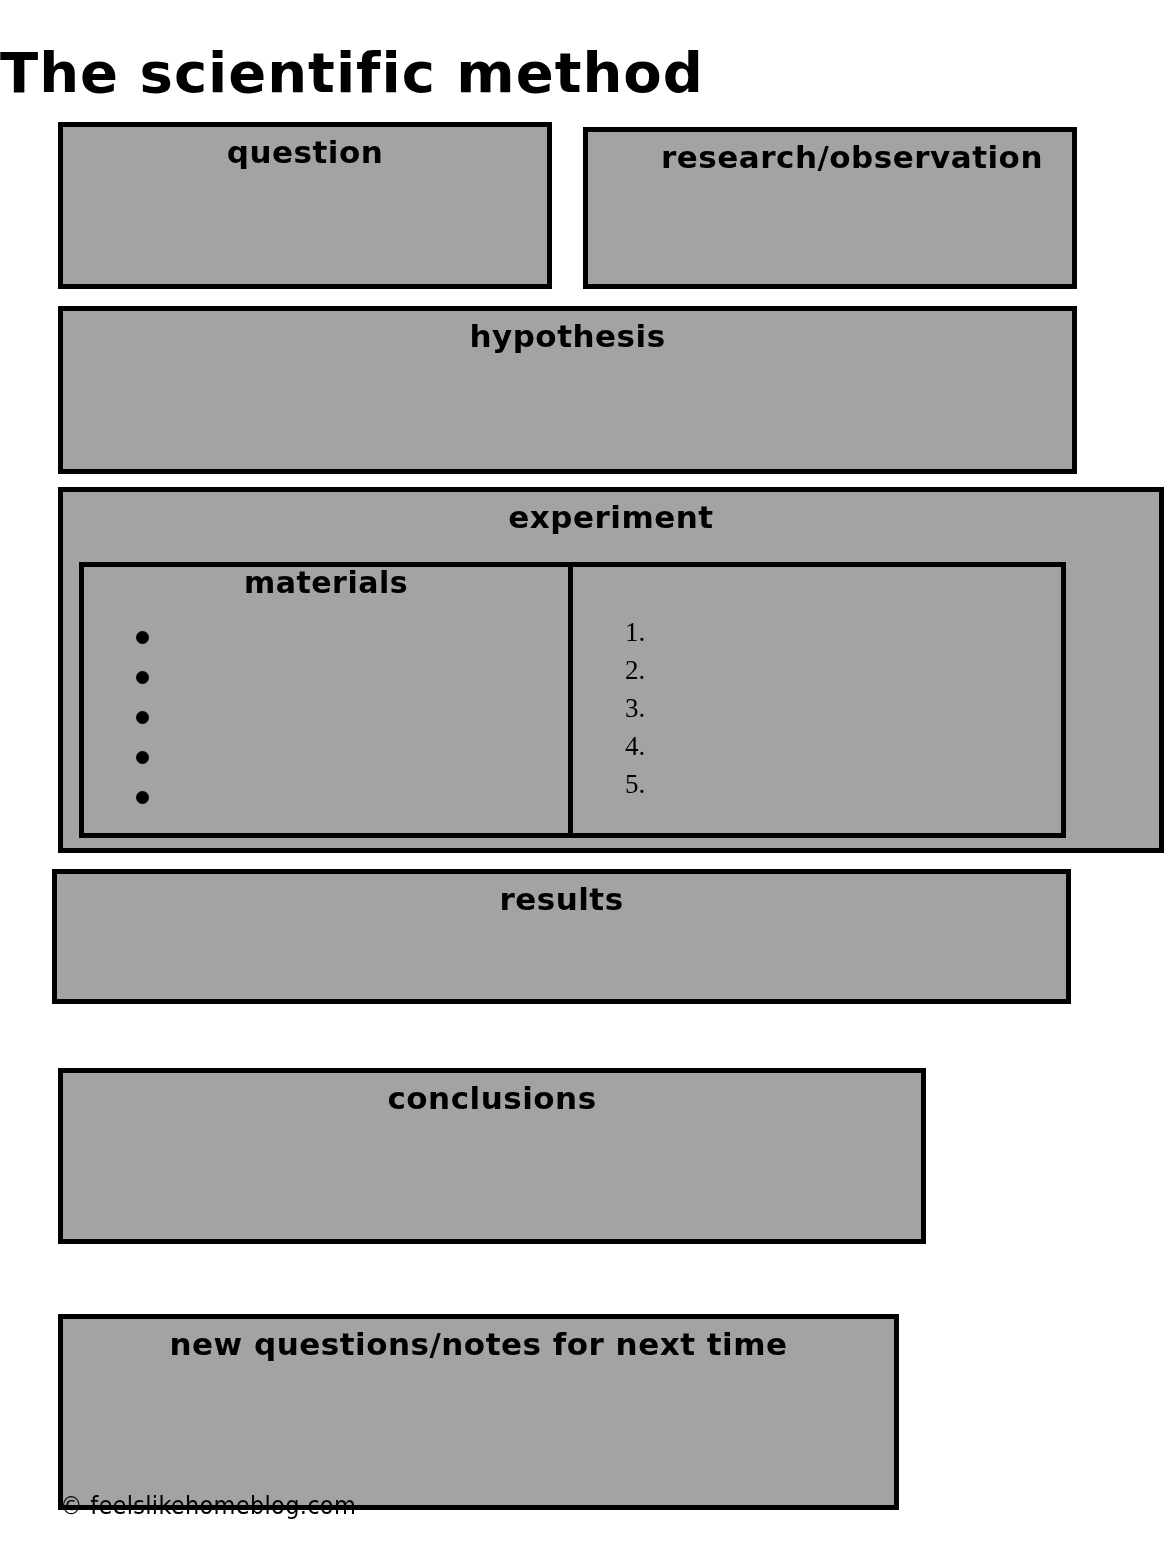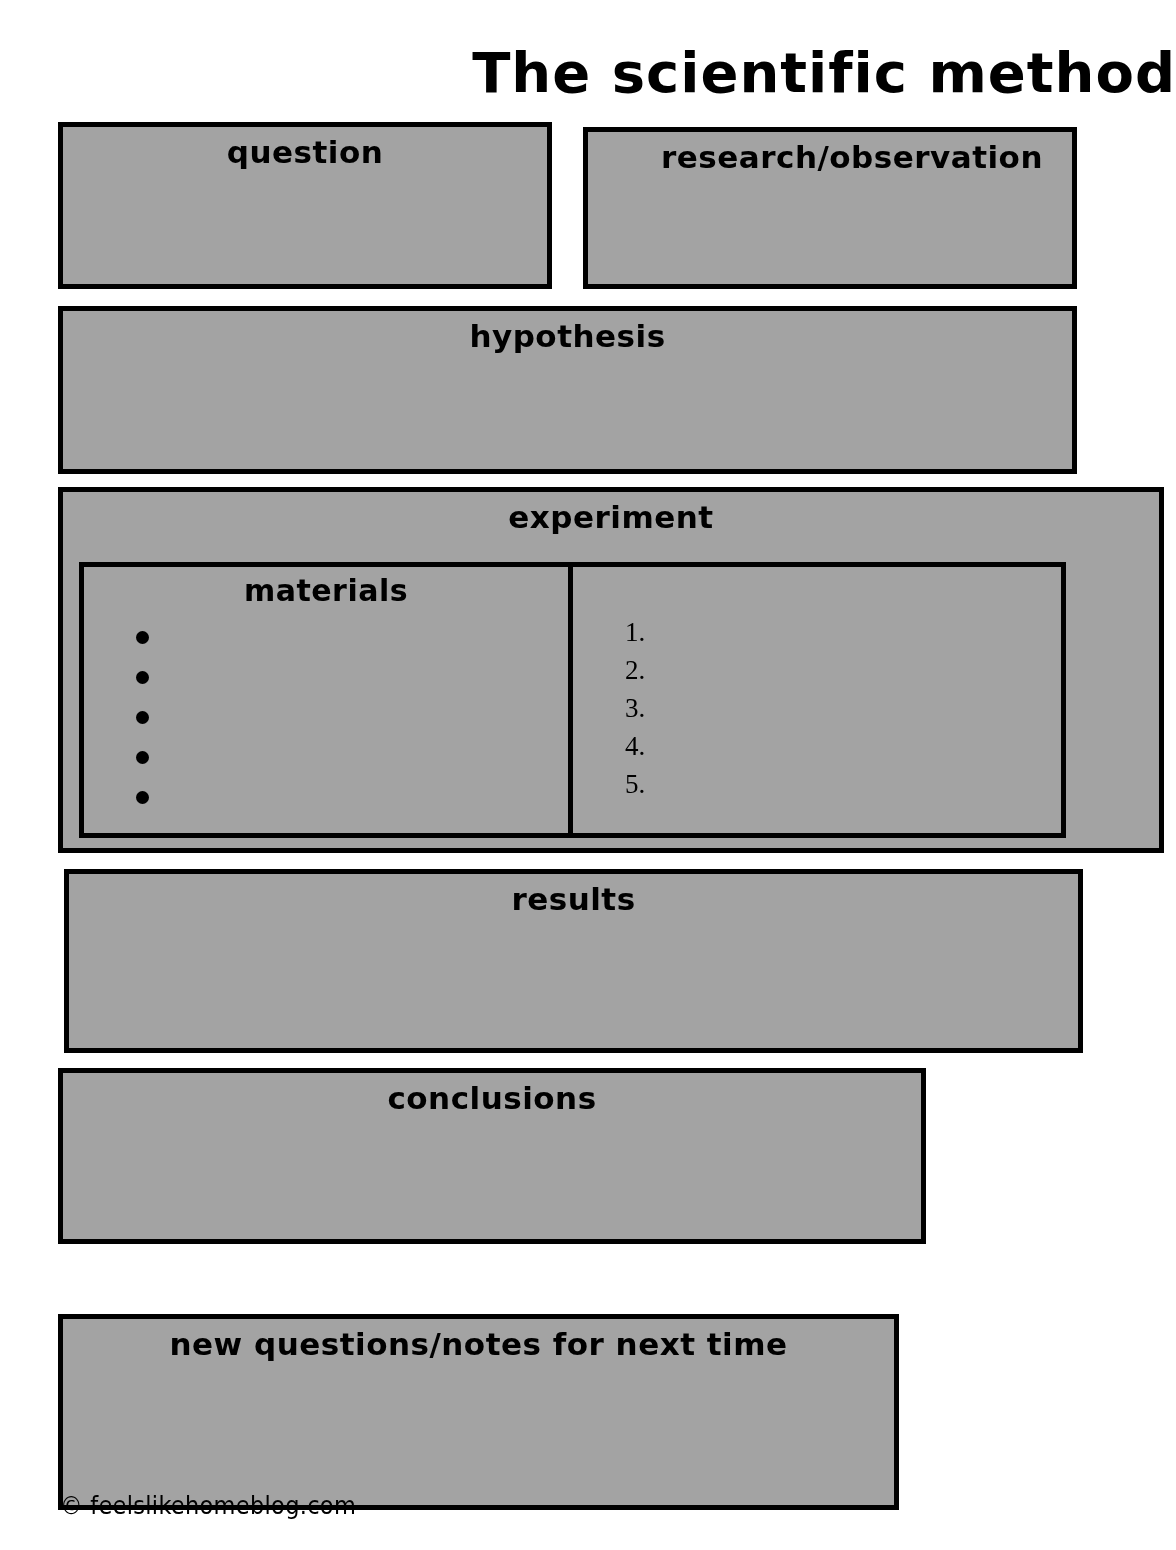--- a/index.html
+++ b/index.html
@@ -15,21 +15,21 @@
     color: #000000;
     overflow: hidden;
   }
 
   
   .page-title {
     position: absolute;
     left: 0;
     top: 44px;
     width: 1176px;
-    text-align: right;
+    text-align: left;
     font-family: "DejaVu Sans", sans-serif;
     font-weight: 700;
     font-size: 56px;
     line-height: 58px;
     letter-spacing: 1px;
     text-transform: lowercase;
     font-variant: normal;
   }
   .page-title::first-letter { text-transform: uppercase; }
 
@@ -52,21 +52,21 @@
   }
   .box-body {
     
   }
 
   
   #box-question      { left: 58px;  top: 122px;  width: 494px;  height: 167px; }
   #box-research      { left: 583px; top: 127px;  width: 494px;  height: 162px; padding-left: 44px; }
   #box-hypothesis    { left: 58px;  top: 306px;  width: 1019px; height: 168px; }
   #box-experiment    { left: 58px;  top: 487px;  width: 1106px; height: 366px; }
-  #box-results       { left: 64px;  top: 869px;  width: 1019px; height: 184px; }
+  #box-results       { left: 52px;  top: 869px;  width: 1019px; height: 135px; }
   #box-conclusions   { left: 58px;  top: 1068px; width: 868px; height: 176px; }
   #box-newquestions  { left: 58px;  top: 1314px; width: 841px; height: 196px; }
 
   
   .inner-split {
     position: absolute;
     box-sizing: border-box;
     left: 16px;
     top: 70px;
     width: 987px;
@@ -85,21 +85,20 @@
   .inner-col.procedure {
     flex: 1;
   }
   .inner-header {
     text-align: center;
     font-family: "DejaVu Sans", sans-serif;
     font-weight: 700;
     font-size: 30px;
     line-height: 32px;
     letter-spacing: 0.5px;
-    margin-top: 8px;
     text-transform: lowercase;
   }
 
   
   .bullet-list {
     list-style: none;
     margin: 0;
     padding: 0;
     position: absolute;
     left: 52px;

